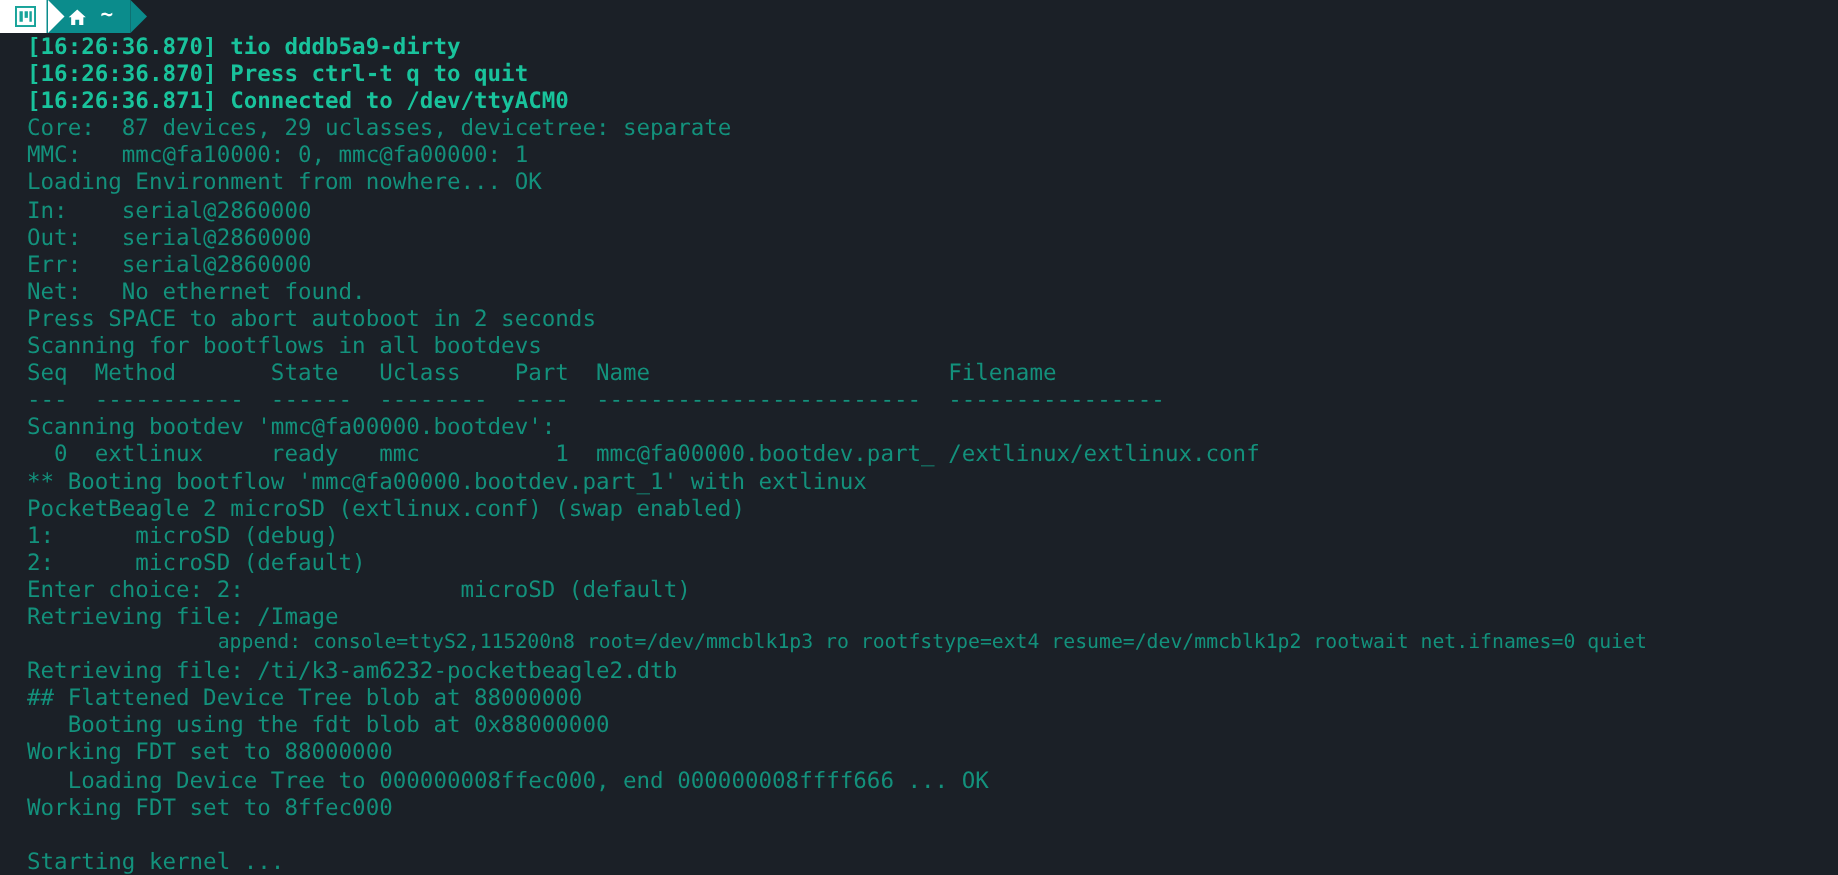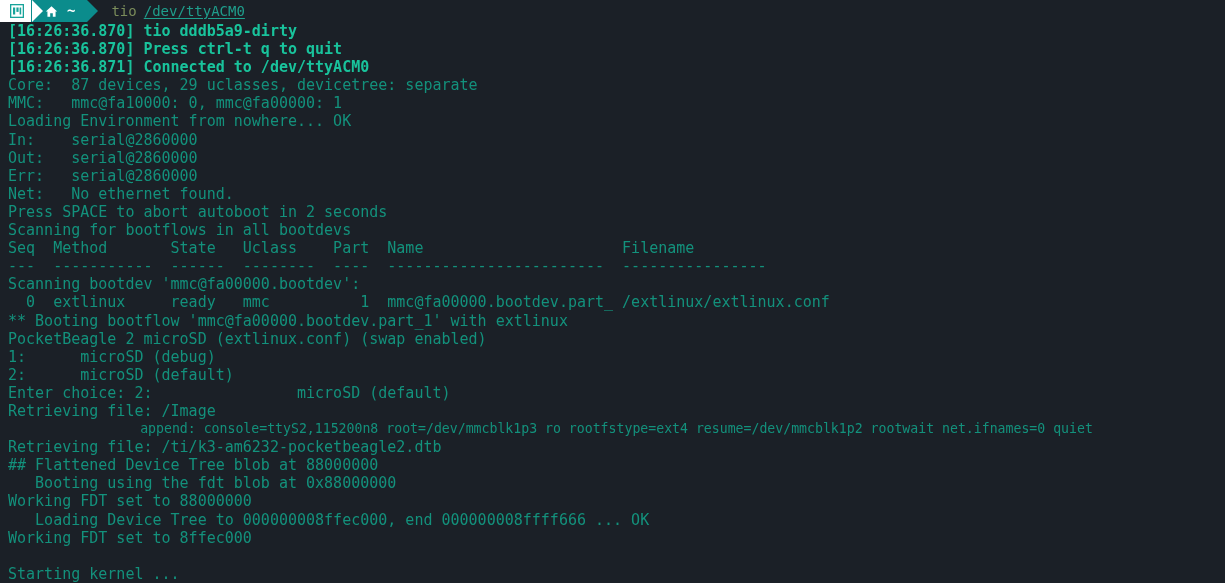--- a/index.html
+++ b/index.html
@@ -101,21 +101,21 @@
   
   #terminal {
     padding: 0;
     font-size: 15px;
     line-height: 18.1px;
     white-space: pre;
     letter-spacing: 0px;
   }
   .line {
     height: 18.1px;
-    padding-left: 8px;
+    padding-left: 18px;
     color: #13917c;
   }
   .line.bold {
     color: #19c39c;
     font-weight: bold;
   }
   .line.small {
     font-size: 13.2px;
     text-align: center;
   }
@@ -138,19 +138,15 @@
     </span>
   </div>
   <div class="seg seg-teal">
     <span class="seg-icon">
       <svg width="13" height="13" viewBox="0 0 16 16" aria-hidden="true">
         <path d="M8 1.6 L15 8 L13 8 L13 14.4 L9.6 14.4 L9.6 10 L6.4 10 L6.4 14.4 L3 14.4 L3 8 L1 8 Z" fill="#ffffff"></path>
       </svg>
     </span>
     <span class="tilde">~</span>
   </div>
-  <div id="title-text">
-    <span class="title-cmd">tio</span>
-    <span class="title-dev">/dev/ttyACM0</span>
-  </div>
 </div>
 
 <div id="terminal"><div class="line bold">[16:26:36.870] tio dddb5a9-dirty</div><div class="line bold">[16:26:36.870] Press ctrl-t q to quit</div><div class="line bold">[16:26:36.871] Connected to /dev/ttyACM0</div><div class="line">Core:  87 devices, 29 uclasses, devicetree: separate</div><div class="line">MMC:   mmc@fa10000: 0, mmc@fa00000: 1</div><div class="line">Loading Environment from nowhere... OK</div><div class="line">In:    serial@2860000</div><div class="line">Out:   serial@2860000</div><div class="line">Err:   serial@2860000</div><div class="line">Net:   No ethernet found.</div><div class="line">Press SPACE to abort autoboot in 2 seconds</div><div class="line">Scanning for bootflows in all bootdevs</div><div class="line">Seq  Method       State   Uclass    Part  Name                      Filename</div><div class="line">---  -----------  ------  --------  ----  ------------------------  ----------------</div><div class="line">Scanning bootdev 'mmc@fa00000.bootdev':</div><div class="line">  0  extlinux     ready   mmc          1  mmc@fa00000.bootdev.part_ /extlinux/extlinux.conf</div><div class="line">** Booting bootflow 'mmc@fa00000.bootdev.part_1' with extlinux</div><div class="line">PocketBeagle 2 microSD (extlinux.conf) (swap enabled)</div><div class="line">1:      microSD (debug)</div><div class="line">2:      microSD (default)</div><div class="line">Enter choice: 2:                microSD (default)</div><div class="line">Retrieving file: /Image</div><div class="line small">append: console=ttyS2,115200n8 root=/dev/mmcblk1p3 ro rootfstype=ext4 resume=/dev/mmcblk1p2 rootwait net.ifnames=0 quiet</div><div class="line">Retrieving file: /ti/k3-am6232-pocketbeagle2.dtb</div><div class="line">## Flattened Device Tree blob at 88000000</div><div class="line">   Booting using the fdt blob at 0x88000000</div><div class="line">Working FDT set to 88000000</div><div class="line">   Loading Device Tree to 000000008ffec000, end 000000008ffff666 ... OK</div><div class="line">Working FDT set to 8ffec000</div><div class="line blank"></div><div class="line">Starting kernel ...</div></div>
 
 </body></html>

